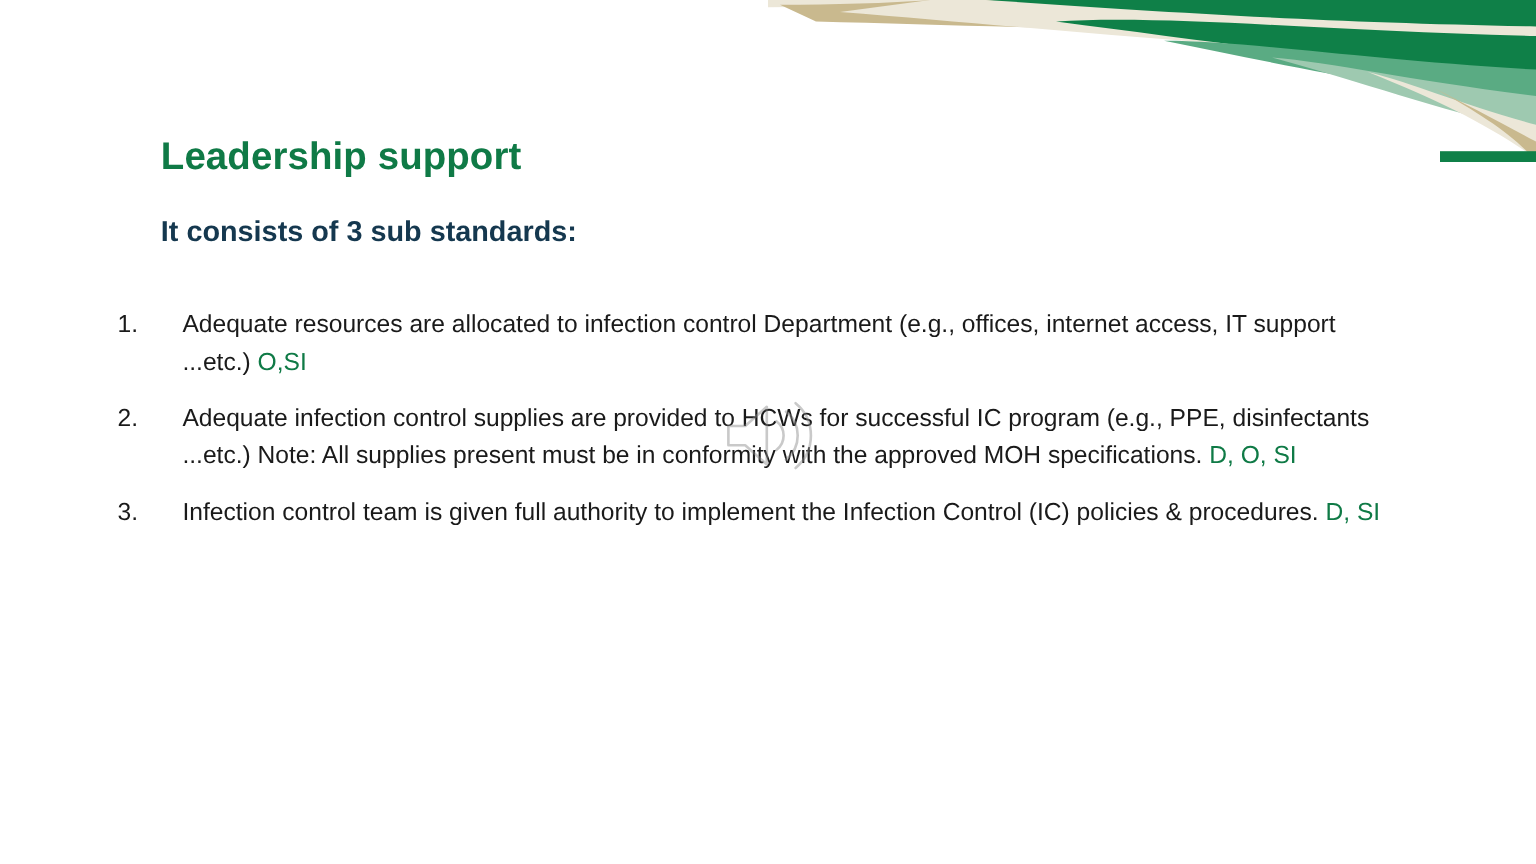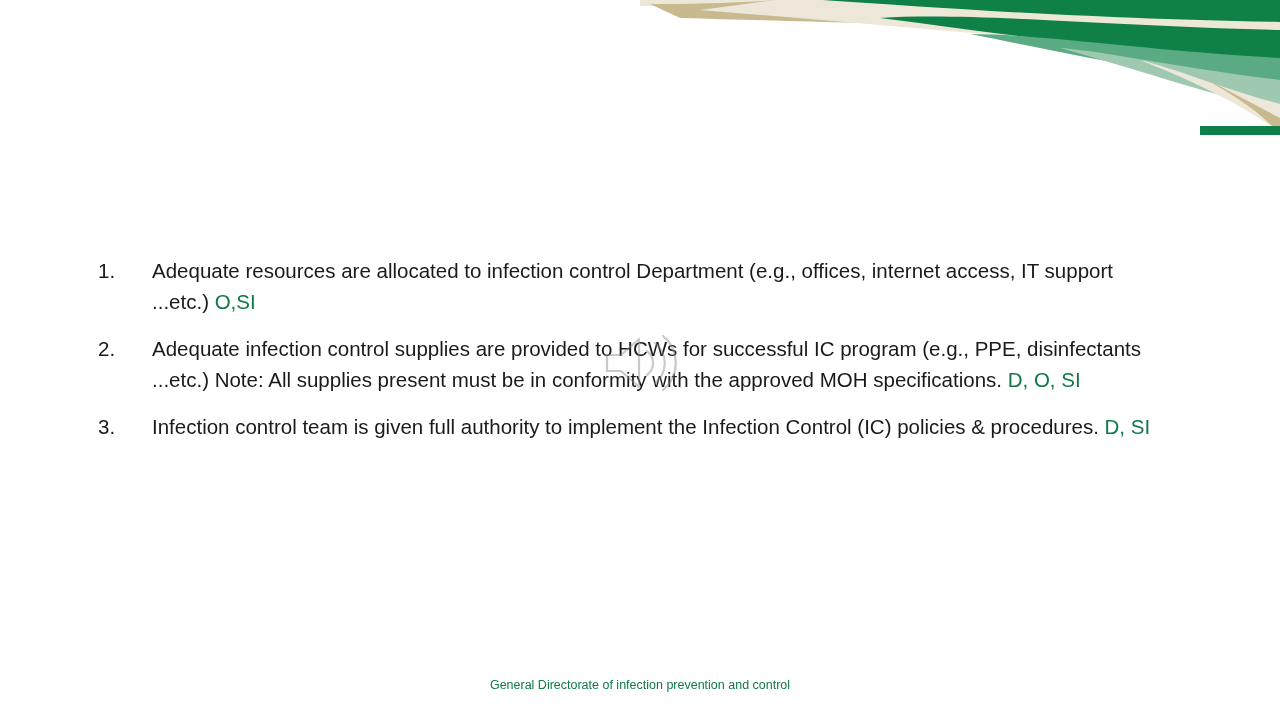--- a/index.html
+++ b/index.html
@@ -115,20 +115,22 @@
       <path d="M60,10 C260,26 420,44 640,50 L640,22 C420,18 280,6 150,-2 Z" fill="#ece7d8"></path>
       <path d="M240,18 C380,36 500,54 640,62 L640,30 C470,26 330,12 240,18 Z" fill="#0f8048"></path>
       <path d="M330,34 C430,54 520,74 640,86 L640,58 C500,50 400,34 330,34 Z" fill="#5aab83"></path>
       <path d="M420,48 C500,70 560,92 640,110 L640,80 C540,68 470,52 420,48 Z" fill="#9ec9b0"></path>
       <path d="M500,60 C560,84 600,104 640,132 L640,104 C580,88 540,70 500,60 Z" fill="#ece7d8"></path>
       <path d="M556,74 C596,96 620,112 640,134 L640,118 C610,102 580,86 556,74 Z" fill="#c9b98e"></path>
       <rect x="560" y="126" width="80" height="9" fill="#0f8048"></rect>
     </svg>
   </div>
 
+  <div class="title">Leadership support</div>
+  <div class="subtitle">It consists of 3 sub standards:</div>
 
   <div class="list">
 
     <div class="item">
       <div class="item-num">1.</div>
       <div class="item-text"><span>Adequate resources are allocated to infection control Department (e.g., offices, internet access, IT support ...etc.) </span><span class="code">O,SI</span></div>
     </div>
 
     <div class="item">
       <div class="item-num">2.</div>
@@ -144,15 +146,14 @@
 
   <div class="audio-icon">
     <svg width="78" height="68" viewBox="0 0 78 68" xmlns="http://www.w3.org/2000/svg">
       <path d="M6,26 L20,26 L38,10 L38,58 L20,42 L6,42 Z" fill="none" stroke="#8a8a8a" stroke-width="2.2" stroke-linejoin="round"></path>
       <path d="M46,22 C54,28 54,40 46,46" fill="none" stroke="#8a8a8a" stroke-width="2.2" stroke-linecap="round"></path>
       <path d="M54,14 C67,24 67,44 54,54" fill="none" stroke="#8a8a8a" stroke-width="2.2" stroke-linecap="round"></path>
       <path d="M62,7 C79,21 79,47 62,61" fill="none" stroke="#8a8a8a" stroke-width="2.2" stroke-linecap="round"></path>
     </svg>
   </div>
 
-  <div class="footer">General Directorate of infection prevention and control</div>
 
 </div>
 
 </body></html>

